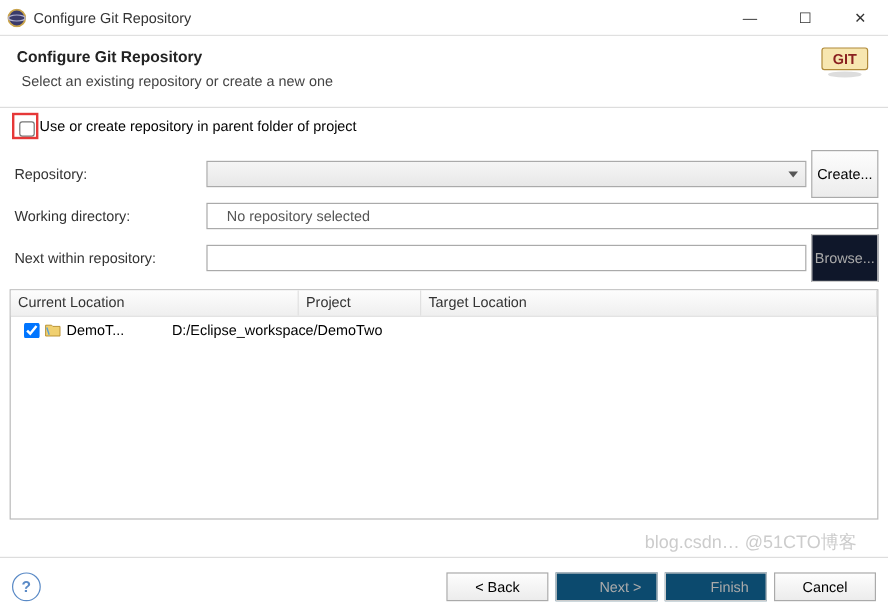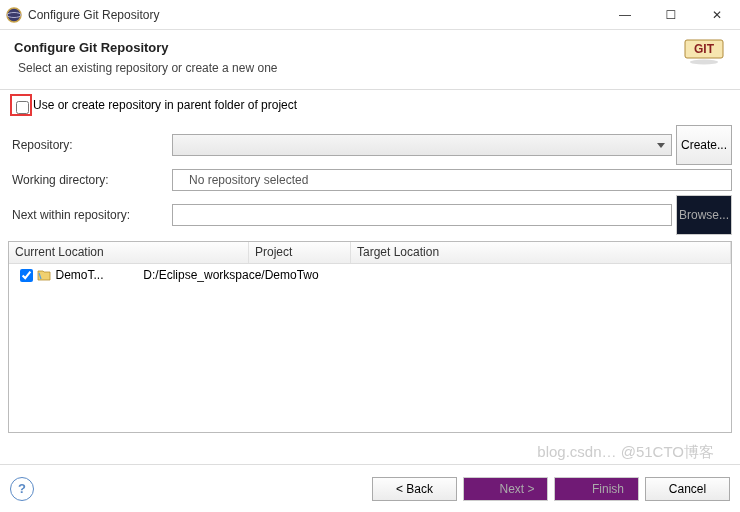--- a/index.html
+++ b/index.html
@@ -30,21 +30,21 @@
 .col-curr { width: 240px; }
 .col-target { flex: 1; }
 .table-row { display: flex; height: 22px; align-items: center; }
 .td { padding: 14px 6px; display: flex; align-items: center; justify-content: center; }
 .td input[type=checkbox] { margin-right: 4px; width: 13px; height: 13px; }
 .folder-icon { width: 14px; height: 12px; margin-right: 4px; }
 .button-bar { position: absolute; bottom: 0; left: 0; right: 0; height: 48px; border-top: 1px solid #ddd; display: flex; align-items: center; padding: 0 10px; }
 .help-btn { width: 24px; height: 24px; border-radius: 50%; border: 1.5px solid #5a8ac6; color: #5a8ac6; display: flex; align-items: center; justify-content: center; font-size: 13px; font-weight: bold; }
 .spacer { flex: 1; }
 .btn { width: 85px; height: 24px; margin-left: 6px; border: 1px solid #aaa; background: linear-gradient(#fdfdfd,#ececec); display: flex; align-items: center; justify-content: center; cursor: default; text-align: center; }
-.btn.disabled { color: #aaa; background: #701a75; border-color: #ccc; padding-left: 23px; }
+.btn.disabled { color: #aaa; background: #0c4a6e; border-color: #ccc; padding-left: 23px; }
 .watermark { position: absolute; right: 26px; bottom: 50px; color: #ccc; font-size: 15px; pointer-events: none; }
 </style>
 </head>
 <body>
 
 <div class="titlebar">
   <svg class="tb-icon" viewBox="0 0 16 16">
       <circle cx="8" cy="8" r="7" fill="#3a3a6a" stroke="#c9a34a" stroke-width="1.5"></circle>
       <ellipse cx="8" cy="8" rx="7" ry="2.5" fill="none" stroke="#b0b0d0" stroke-width="1"></ellipse>
     </svg>

